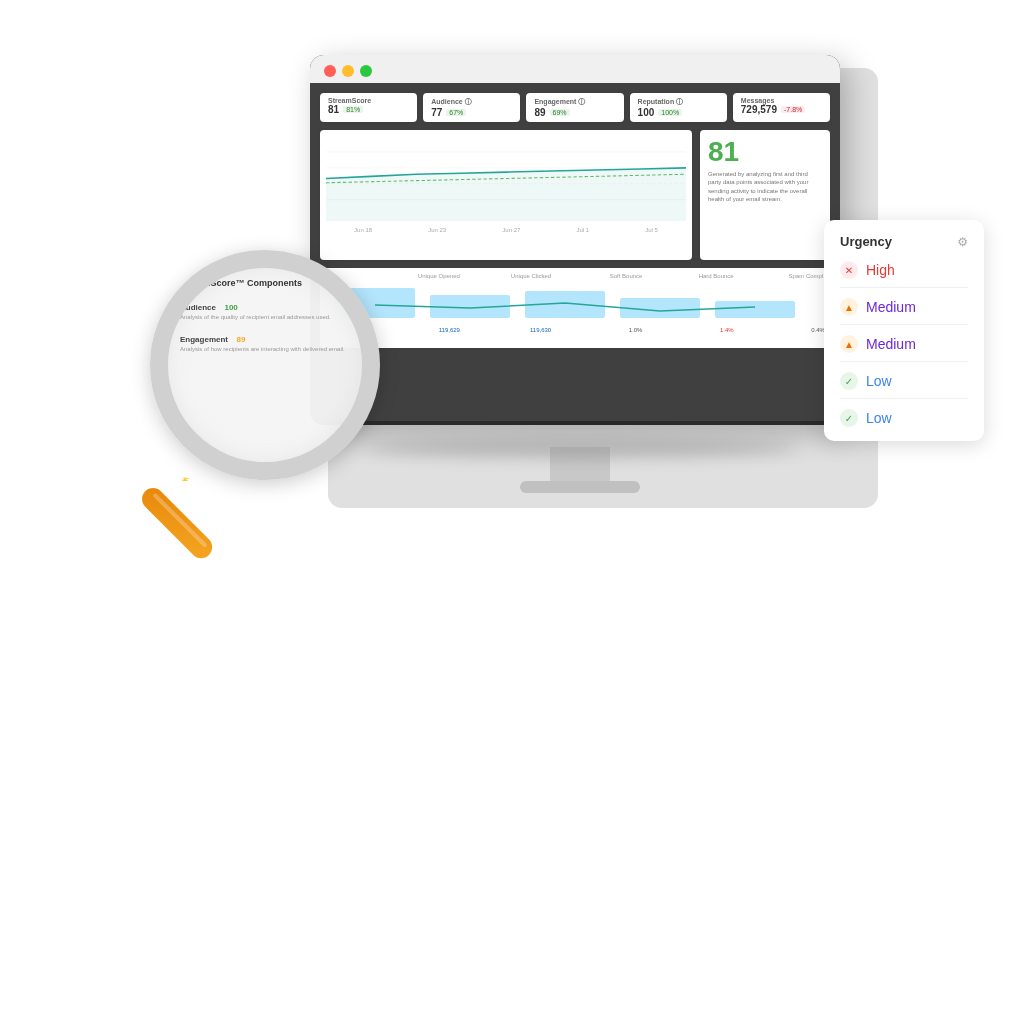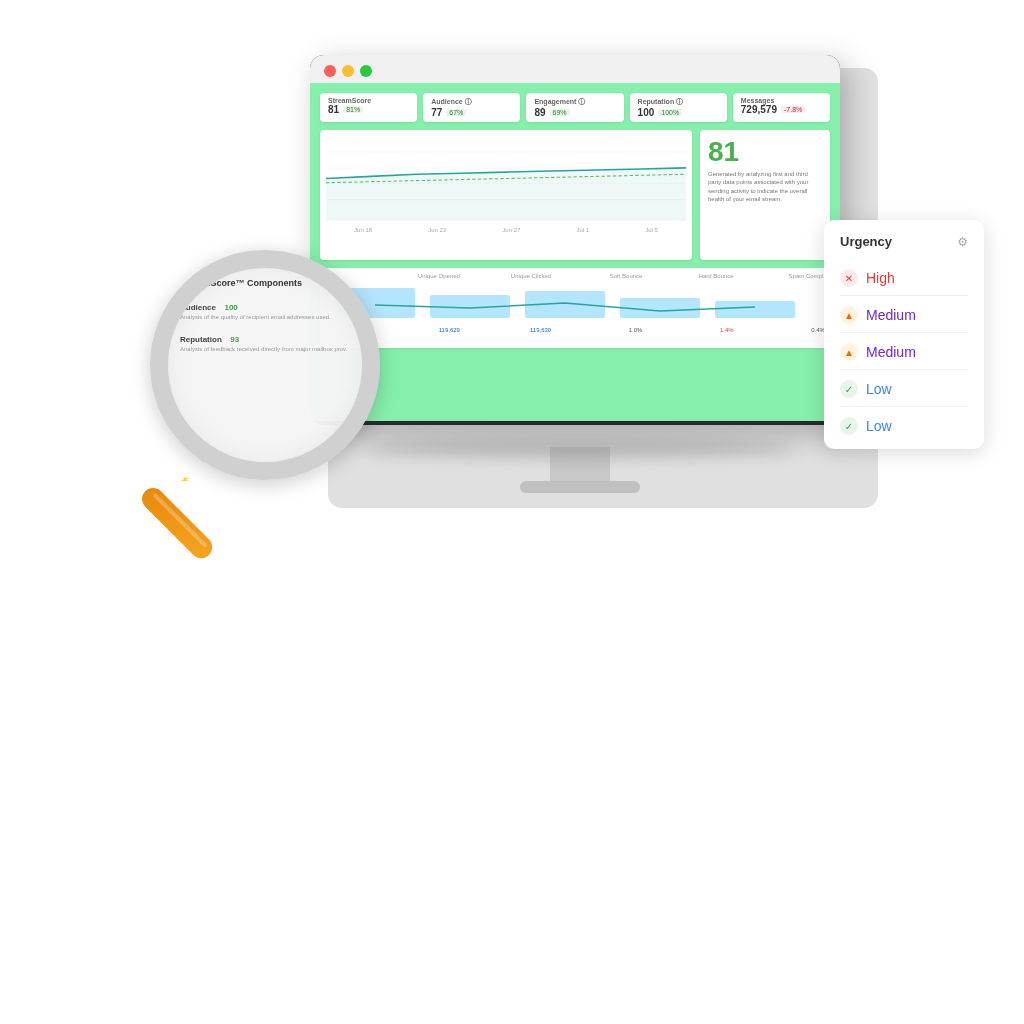--- a/index.html
+++ b/index.html
@@ -73,21 +73,21 @@
       width: 12px;
       height: 12px;
       border-radius: 50%;
     }
     .tl-red { background: #ff5f57; }
     .tl-yellow { background: #ffbd2e; }
     .tl-green { background: #28c840; }
 
     
     .screen-content {
-      background: #86efac;
+      background: #404040;
       height: calc(100% - 32px);
       padding: 10px;
       overflow: hidden;
     }
 
     
     .metrics-bar {
       display: flex;
       gap: 6px;
       margin-bottom: 8px;
@@ -289,21 +289,21 @@
       background: #fff;
       border-radius: 10px;
       box-shadow: 0 4px 20px rgba(0,0,0,0.15);
       padding: 14px 16px;
       z-index: 15;
     }
     .urgency-header {
       display: flex;
       align-items: center;
       justify-content: space-between;
-      margin-bottom: 20px;
+      margin-bottom: 12px;
     }
     .urgency-title {
       font-size: 13px;
       font-weight: 600;
       color: #333;
     }
     .urgency-gear {
       color: #aaa;
       font-size: 12px;
     }
@@ -478,26 +478,26 @@
   <div class="magnifier-glass">
     <div class="magnifier-content">
       <div class="magnifier-title">StreamScore™ Components</div>
 
       <div class="component-row">
         <span class="component-name">Audience</span>
         <span class="component-score score-green">100</span>
         <div class="component-desc">Analysis of the quality of recipient email addresses used.</div>
       </div>
 
-
       <div class="component-row">
-        <span class="component-name">Reputation</span>
-        <span class="component-score score-green">93</span>
-        <div class="component-desc">Analysis of feedback received directly from major mailbox prov.</div>
+        <span class="component-name">Engagement</span>
+        <span class="component-score score-yellow">89</span>
+        <div class="component-desc">Analysis of how recipients are interacting with delivered email.</div>
       </div>
+
 
     </div>
   </div>
 
   <div style="position:absolute; bottom:15px; left:20px; width:90px; height:22px; background:linear-gradient(135deg,#e8870a,#f5a623); border-radius:12px; transform:rotate(45deg); transform-origin:20% 50%; z-index:5;">
     <div style="position:absolute;top:5px;left:8px;right:8px;height:4px;background:rgba(255,255,255,0.25);border-radius:2px;"></div>
   </div>
 
   <div style="position:absolute;bottom:28px;left:58px;transform:rotate(45deg);z-index:6;white-space:nowrap;">
     <span style="font-size:6.5px;color:#fff;font-weight:700;letter-spacing:0.3px;">⚡ SocketLabs</span>

